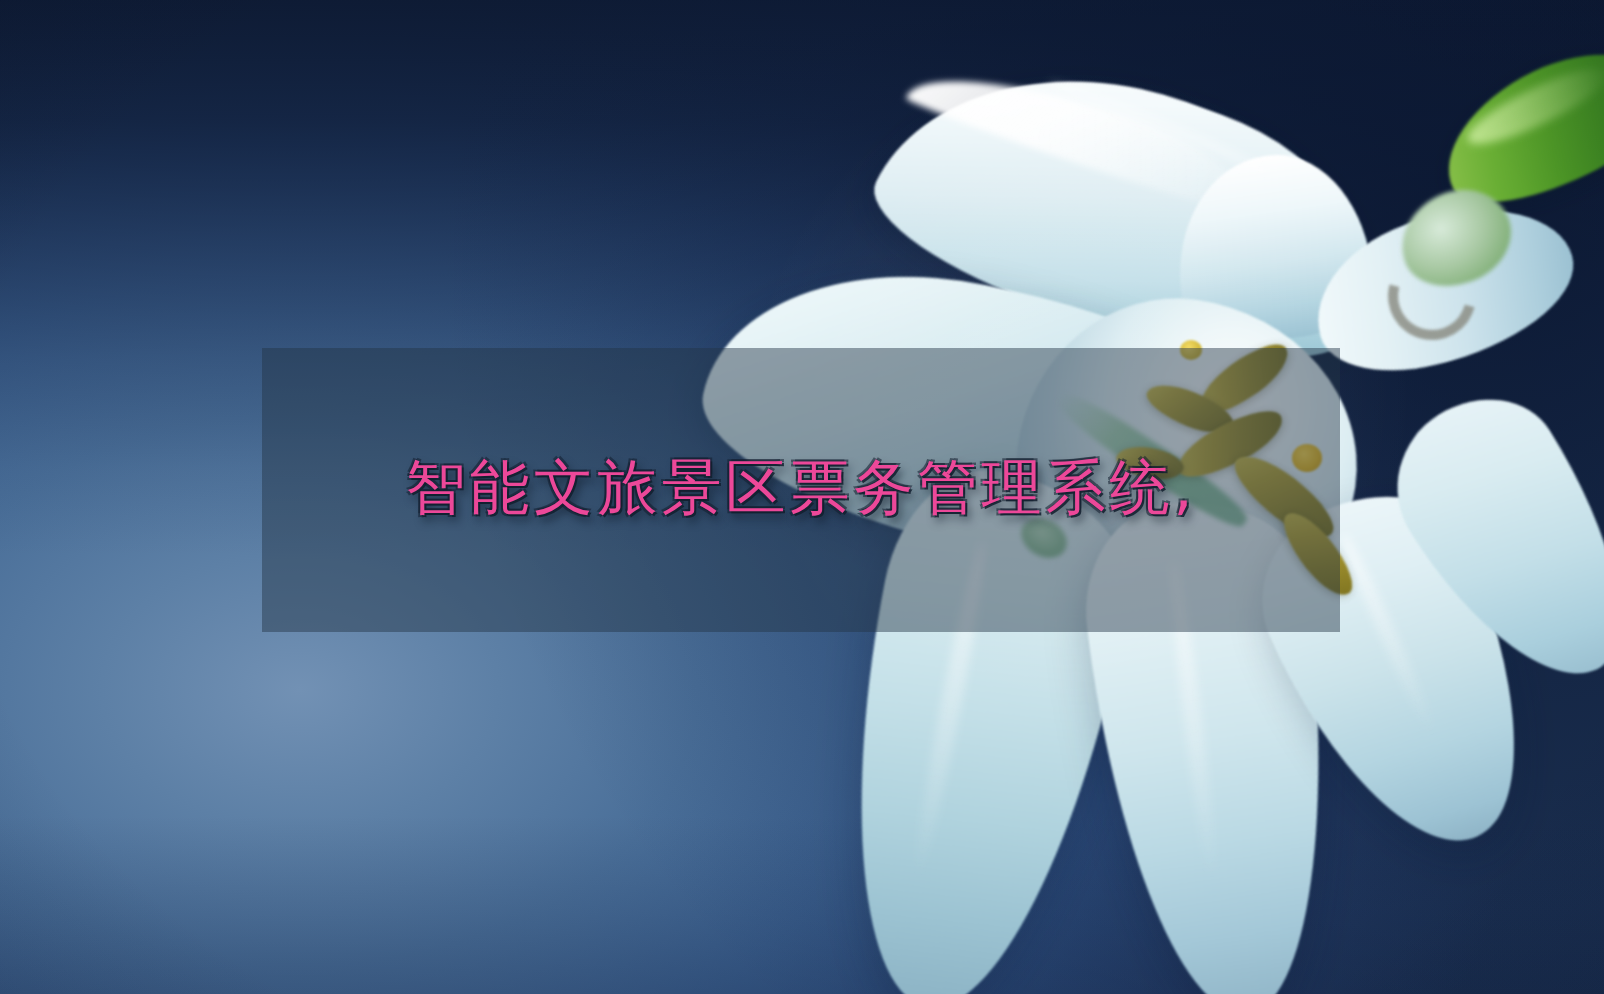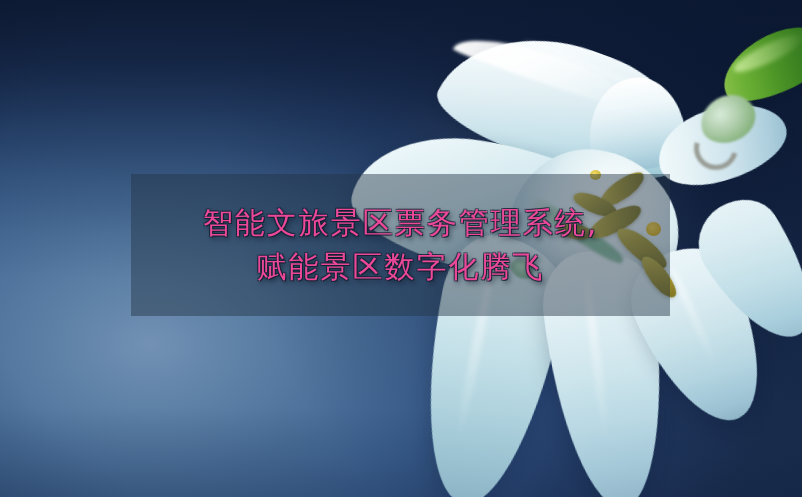--- a/index.html
+++ b/index.html
@@ -431,16 +431,15 @@
     <div class="a-tip"></div>
     <div class="a-tip2"></div>
 
     <div class="flower-soft"></div>
   </div>
 
   <div class="bg-vig"></div>
 
   <div id="caption-overlay">
     <div class="caption-line">智能文旅景区票务管理系统,</div>
-    <div class="caption-line">赋能景区数字化腾飞</div>
   </div>
 
 </div>
 
 </body></html>

